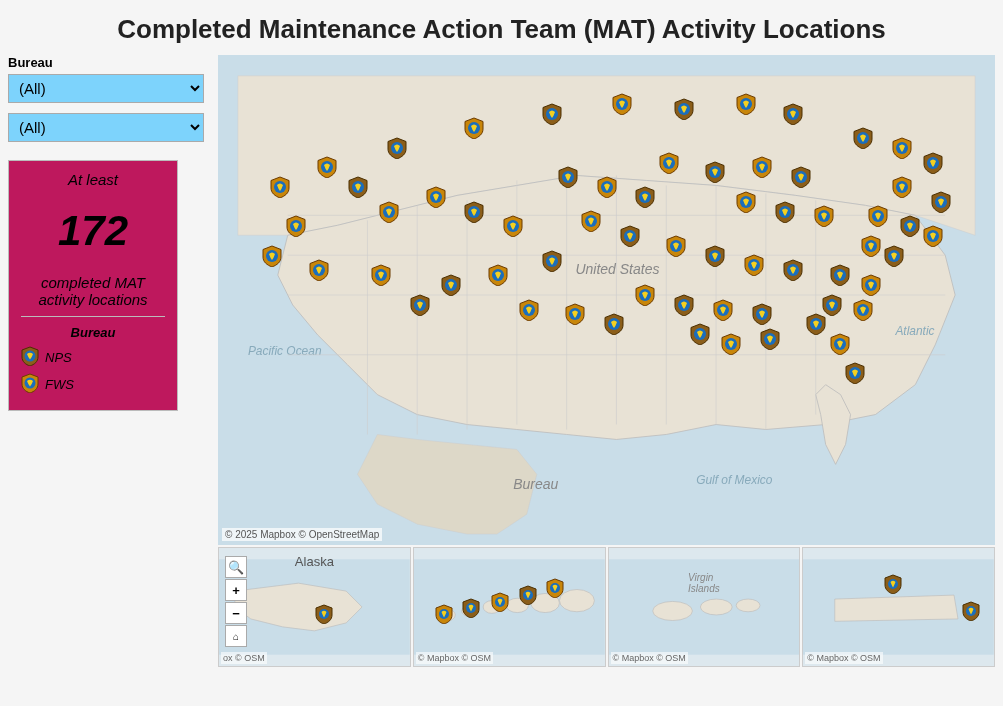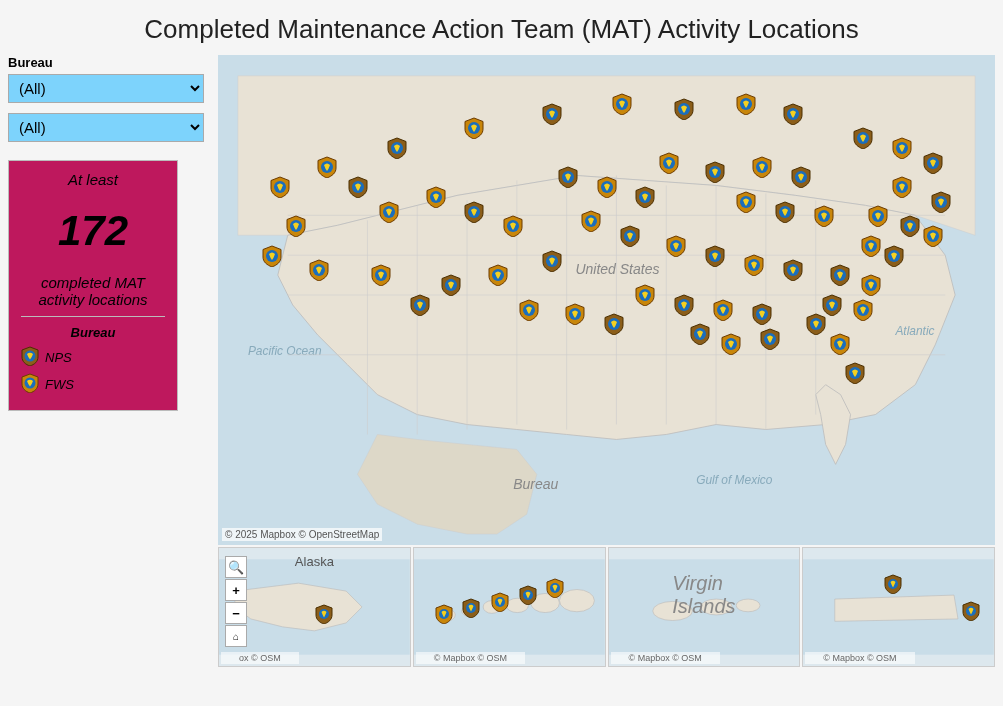--- a/index.html
+++ b/index.html
@@ -6,21 +6,21 @@
     body {
       font-family: Arial, sans-serif;
       background: #f5f5f5;
       width: 1003px;
       min-height: 706px;
       overflow: hidden;
     }
     .page-title {
       text-align: center;
       font-size: 26px;
-      font-weight: normal;
+      font-weight: bold;
       padding: 14px 0 10px 0;
       color: #222;
     }
     .main-layout {
       display: flex;
       flex-direction: row;
       padding: 0 8px 4px 8px;
       gap: 0;
     }
     .left-panel {
@@ -145,21 +145,21 @@
       transform: translateX(-50%);
       white-space: nowrap;
     }
     .sub-map-credit {
       position: absolute;
       bottom: 2px;
       left: 2px;
       font-size: 9px;
       color: #666;
       background: rgba(255,255,255,0.6);
-      padding: 1px 18px;
+      padding: 1px 2px;
     }
     
     .map-controls {
       position: absolute;
       top: 8px;
       left: 6px;
       display: flex;
       flex-direction: column;
       gap: 1px;
     }
@@ -824,21 +824,21 @@
         <div class="sub-map-credit">© Mapbox © OSM</div>
       </div>
 
       <div class="sub-map">
         <svg width="100%" height="100%" viewBox="0 0 240 120">
           <rect width="240" height="120" fill="#c9dde8"></rect>
           <ellipse cx="80" cy="65" rx="25" ry="12" fill="#e8e2d5" stroke="#bbb" stroke-width="0.8"></ellipse>
           <ellipse cx="135" cy="60" rx="20" ry="10" fill="#e8e2d5" stroke="#bbb" stroke-width="0.8"></ellipse>
           <ellipse cx="175" cy="58" rx="15" ry="8" fill="#e8e2d5" stroke="#bbb" stroke-width="0.8"></ellipse>
         </svg>
-        <div class="sub-map-label" style="top:20%;left:50%;transform:translateX(-50%);font-style:italic;color:#888;font-size:20px;">
+        <div class="sub-map-label" style="top:20%;left:50%;transform:translateX(-50%);font-style:italic;color:#888;font-size:10px;">
           Virgin<br>Islands
         </div>
         <div class="sub-map-credit">© Mapbox © OSM</div>
       </div>
 
       <div class="sub-map">
         <svg width="100%" height="100%" viewBox="0 0 240 120">
           <rect width="240" height="120" fill="#c9dde8"></rect>
           <path d="M40,50 L190,45 L195,75 L40,78 Z" fill="#e8e2d5" stroke="#bbb" stroke-width="0.8"></path>
         </svg>

